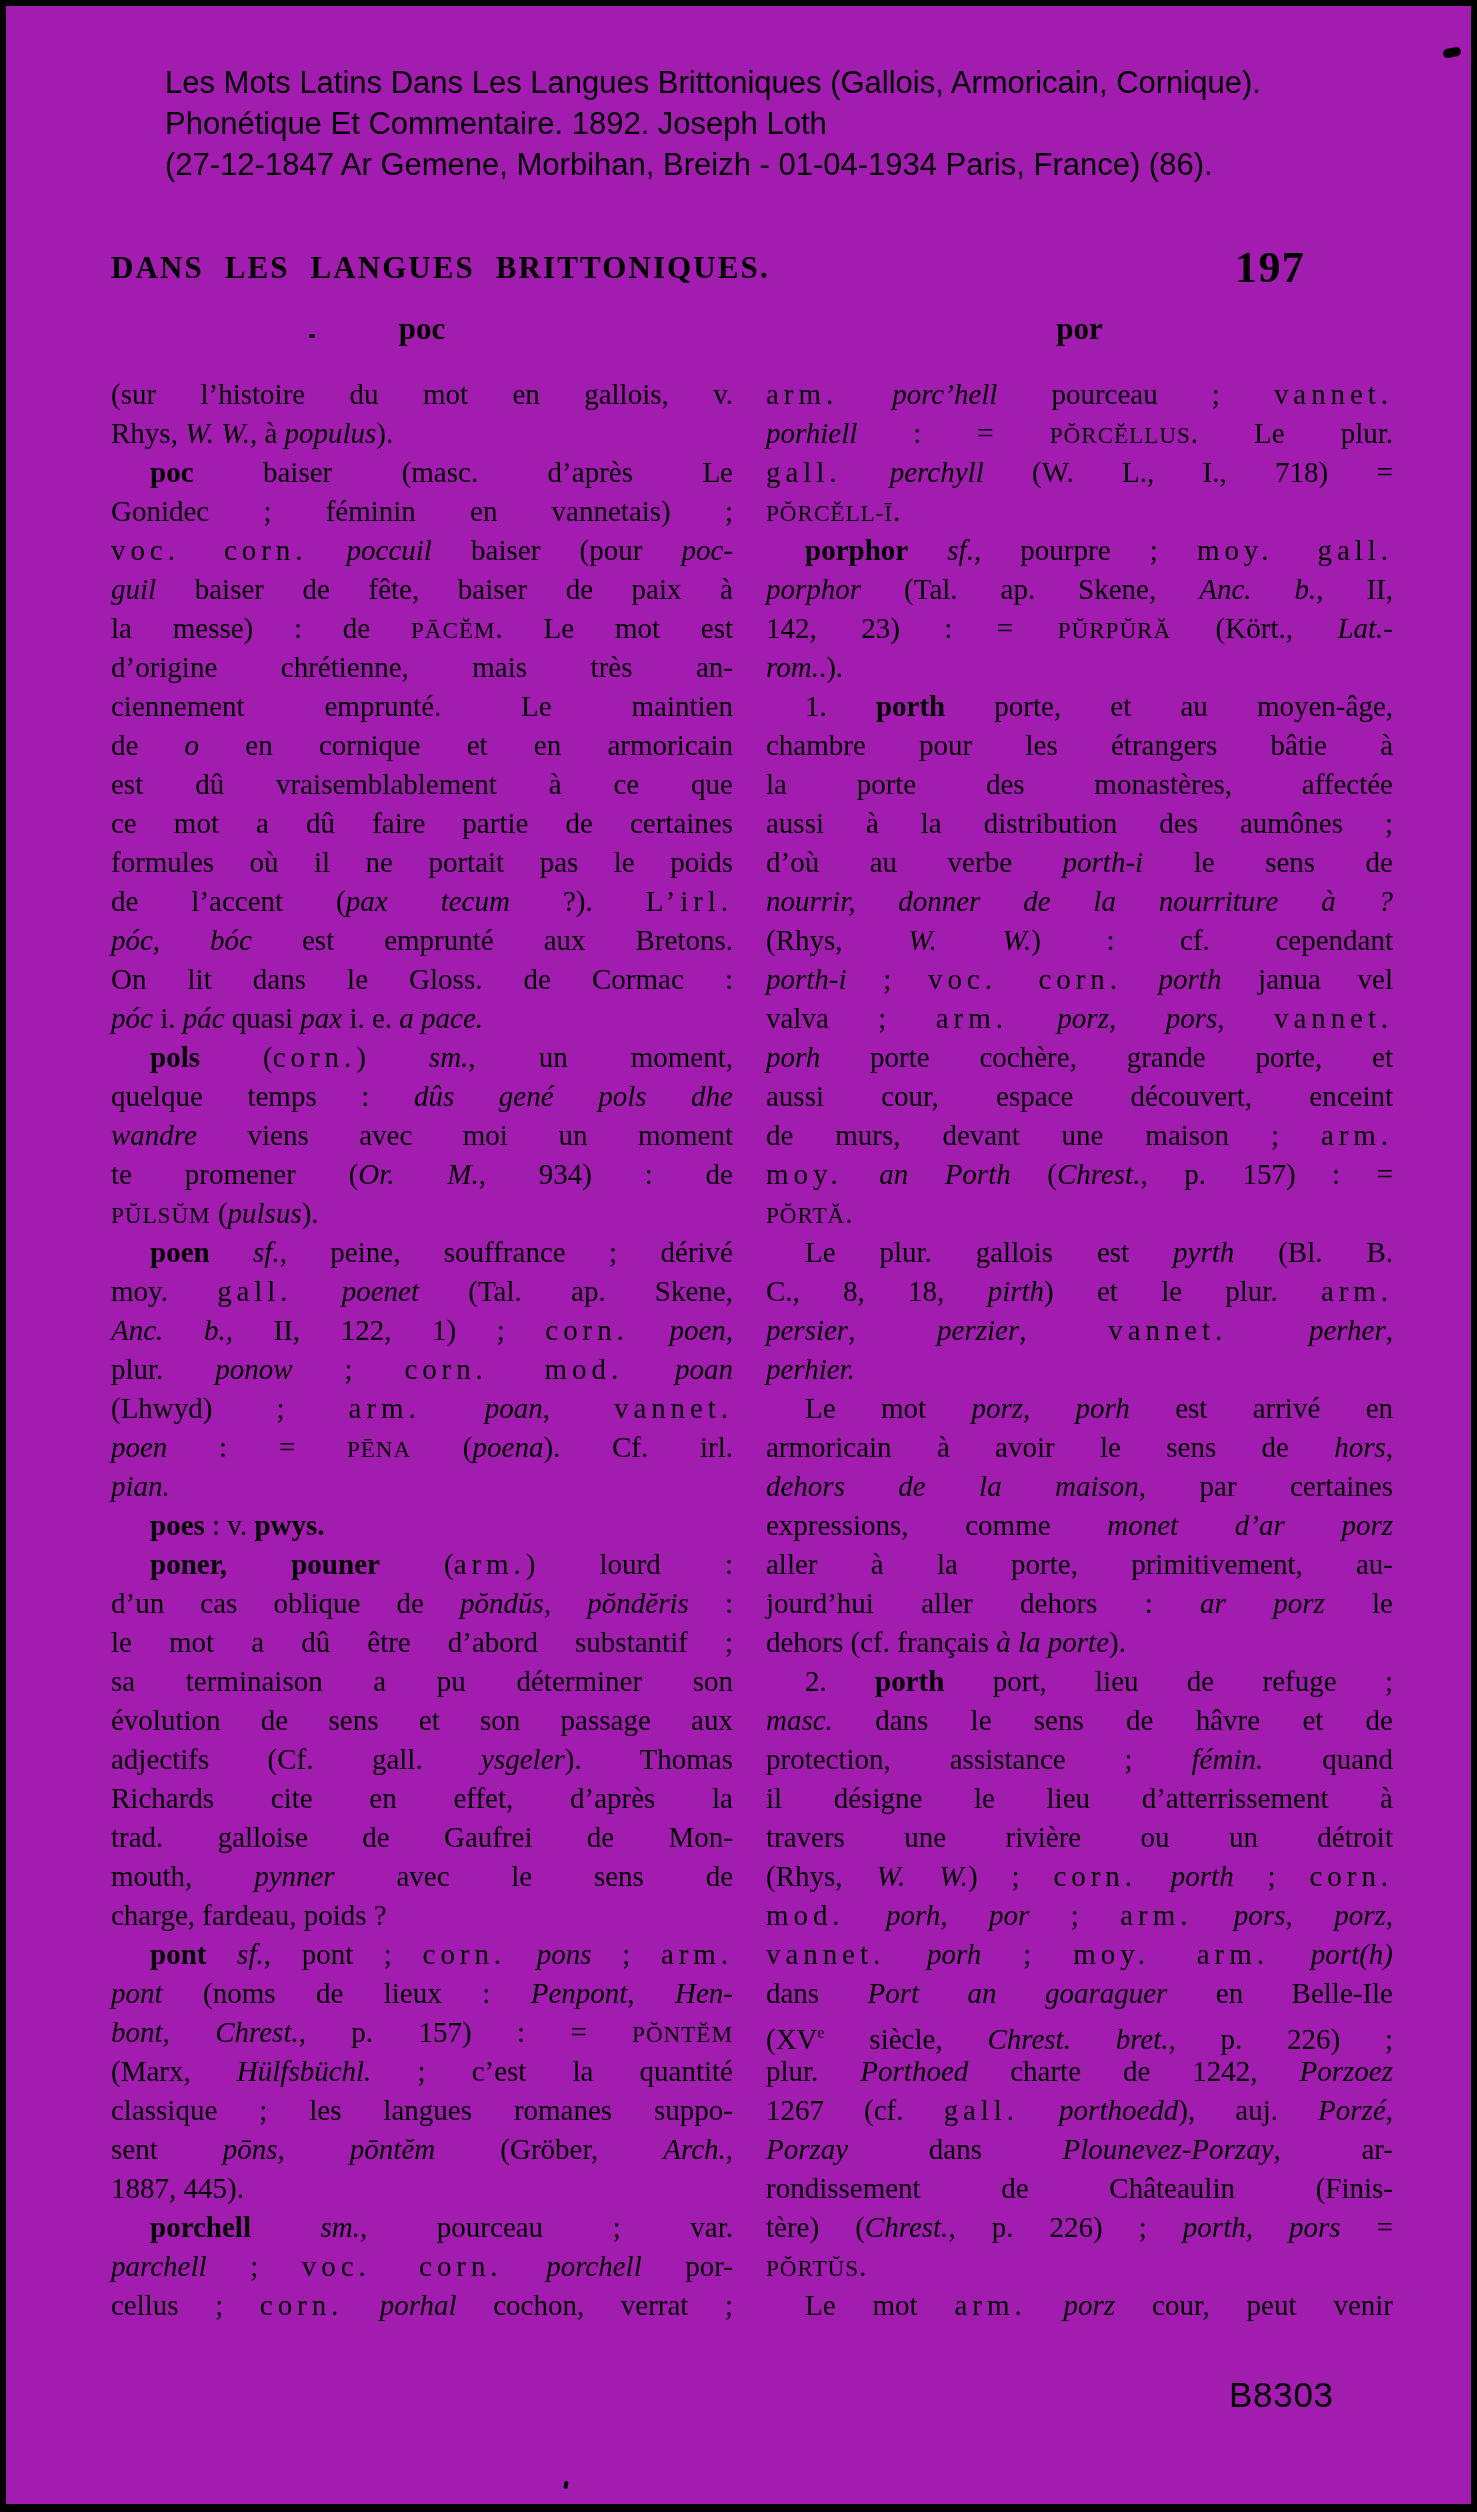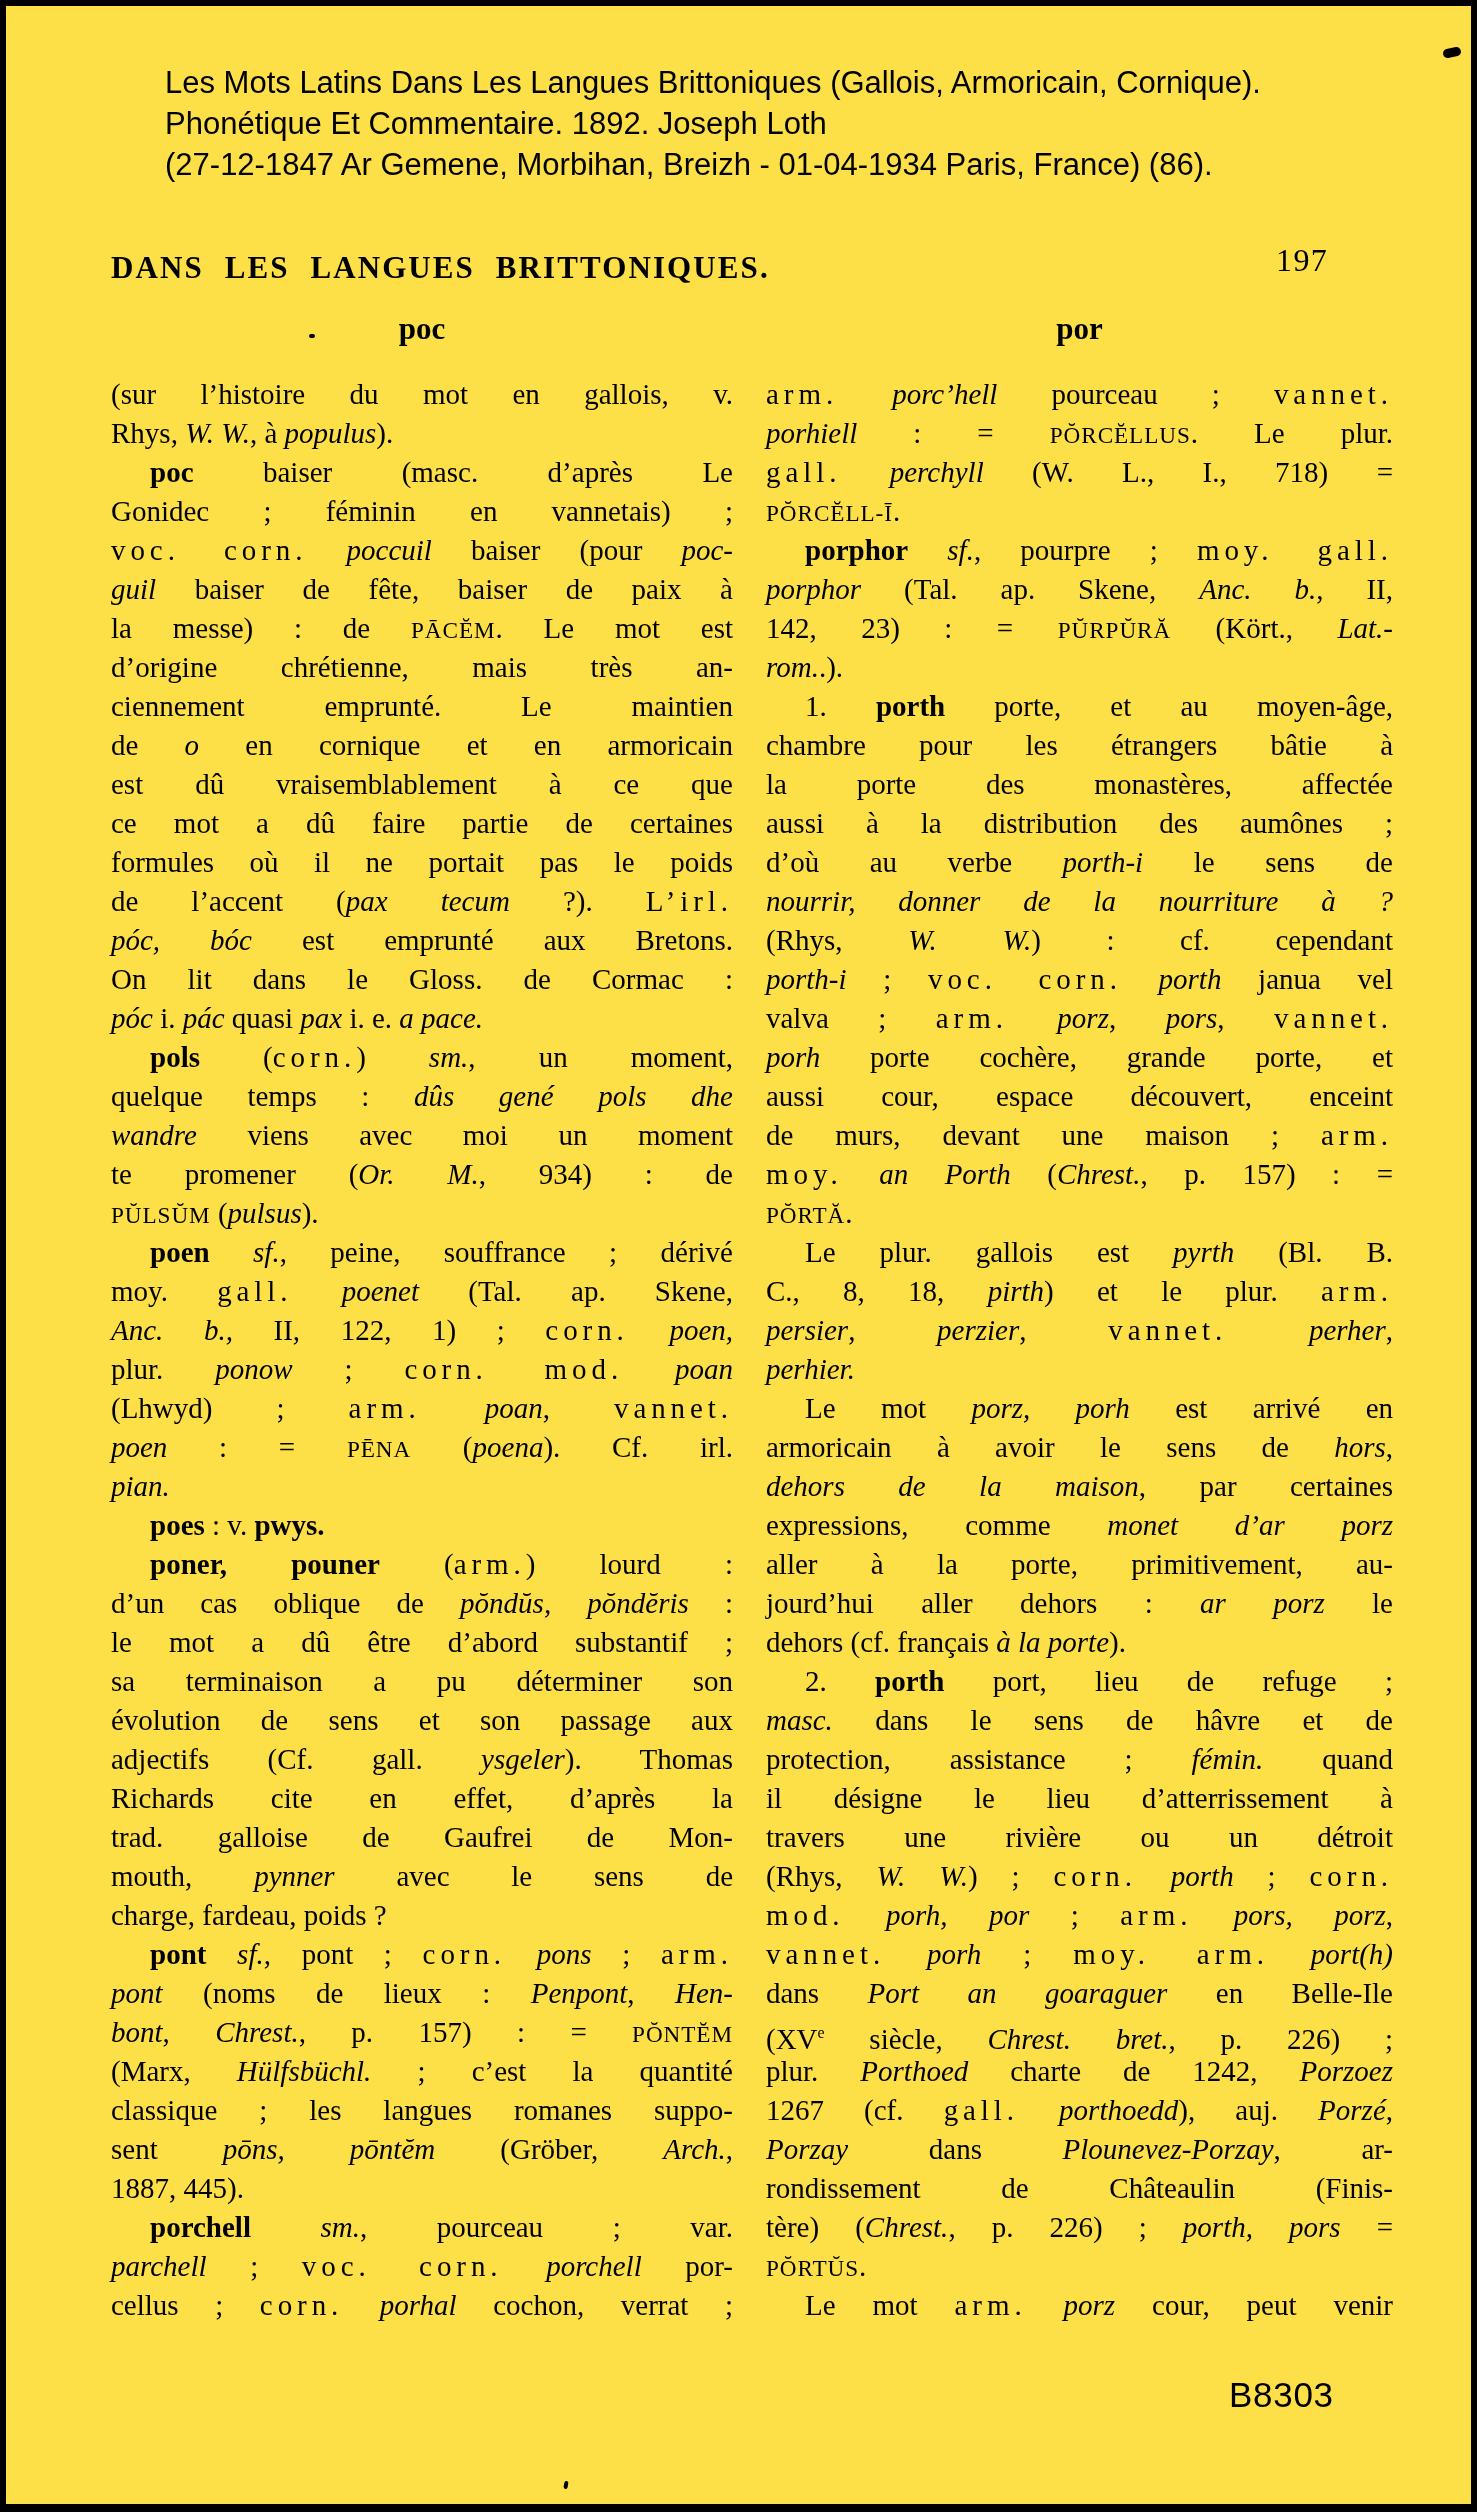--- a/index.html
+++ b/index.html
@@ -1,20 +1,20 @@
 <!DOCTYPE html>
 <html style="font-size:11px"><head>
 <meta charset="utf-8">
 <style>
   html,body { margin:0; padding:0; background:#ffffff; }
   .page {
     position:relative;
     width:1477px; height:2512px;
     box-sizing:border-box;
-    background:#fde047;
+    background:#a21caf;
     border:6.3px solid #000000;
     border-bottom-width:8.4px;
     overflow:hidden;
     font-family:"Liberation Serif","DejaVu Serif",serif;
     color:#000000;
   }
   
   .scan-header {
     position:absolute; left:159px; top:56px;
     font-family:"Liberation Sans","DejaVu Sans",sans-serif;
@@ -22,22 +22,22 @@
     white-space:nowrap;
   }
   
   .running-title {
     position:absolute; left:105px; top:244px; width:1213px;
     text-align:left;
     font-weight:bold; font-size:31px; letter-spacing:2.1px; word-spacing:11px;
     white-space:nowrap;
   }
   .page-number {
-    position:absolute; left:1270px; top:236px;
-    font-weight:normal; font-size:32px; letter-spacing:1.4px;
+    position:absolute; left:1229px; top:236px;
+    font-weight:bold; font-size:44px; letter-spacing:1.4px;
   }
   .guide-left {
     position:absolute; left:105px; top:305px; width:622px; text-align:center;
     font-weight:bold; font-size:31px;
   }
   .guide-right {
     position:absolute; left:760px; top:305px; width:627px; text-align:center;
     font-weight:bold; font-size:31px;
   }
   

